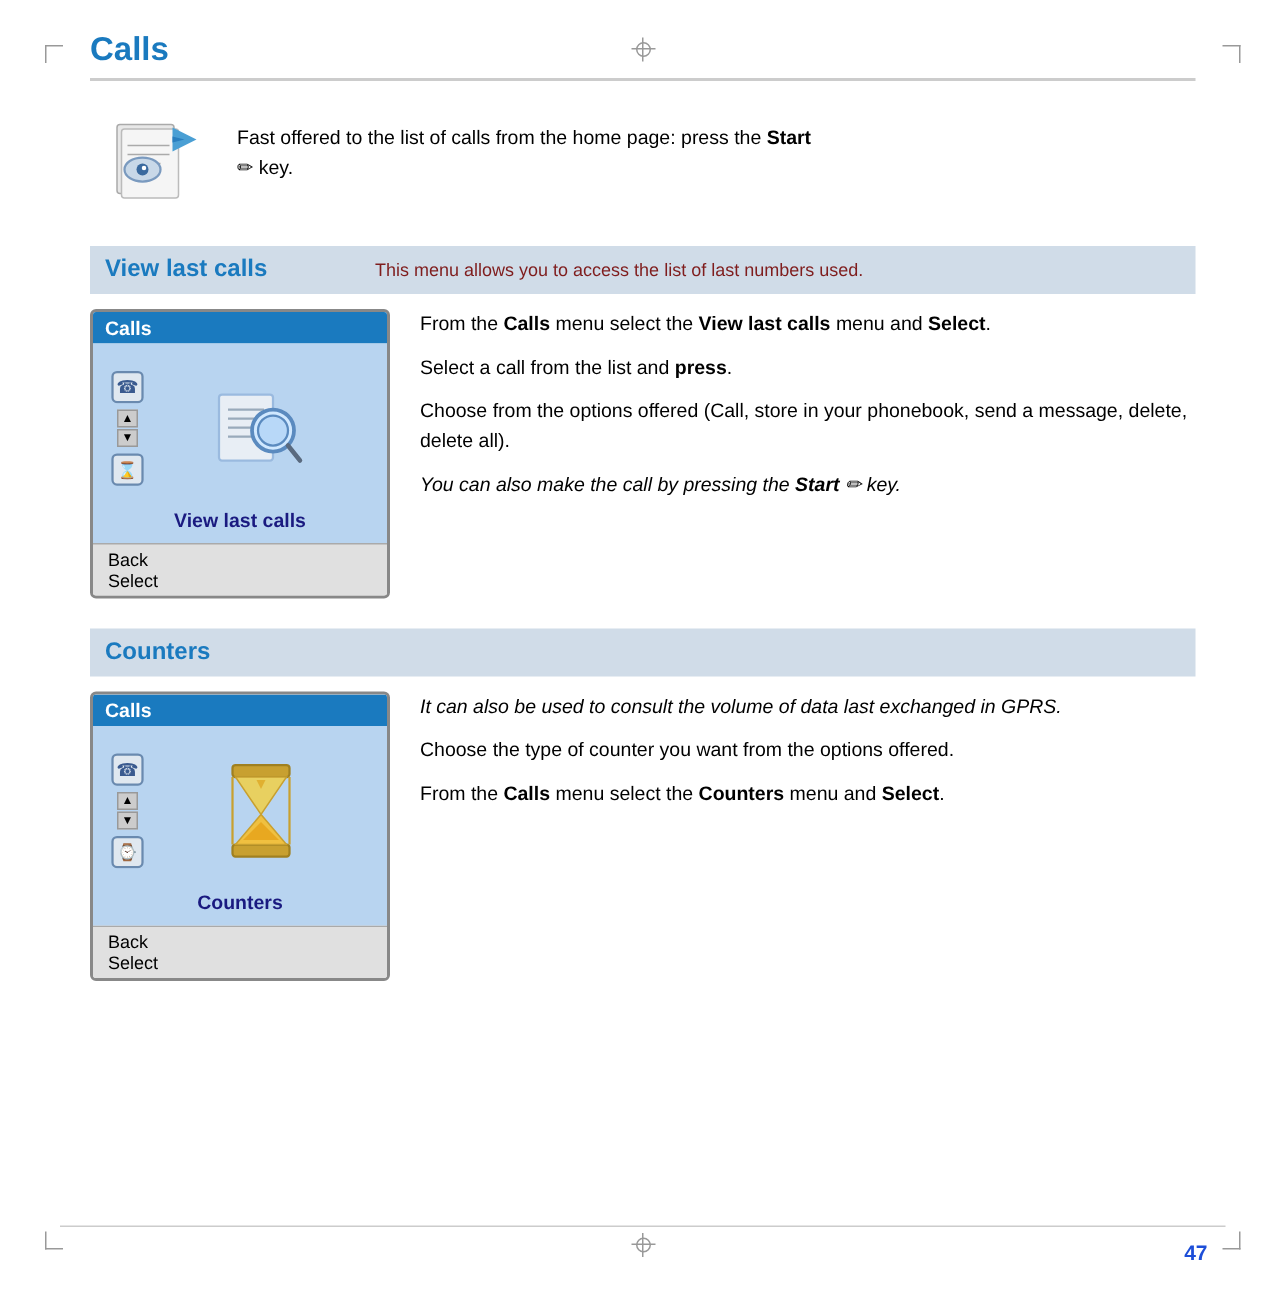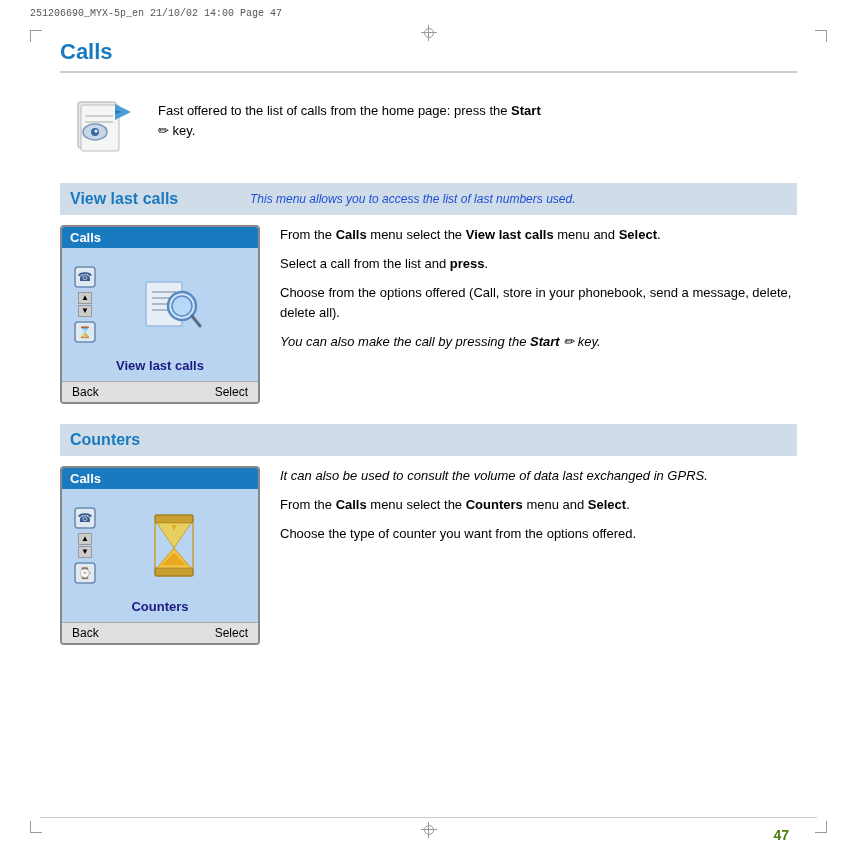--- a/index.html
+++ b/index.html
@@ -93,22 +93,21 @@
 
     .section-header-title {
       font-size: 16px;
       font-weight: bold;
       color: #1a7abf;
       min-width: 160px;
     }
 
     .section-header-desc {
       font-size: 12px;
-      font-style: italic;
-      color: #1d4ed8;
+      color: #7f1d1d;
     }
 
     .section-body {
       display: flex;
       gap: 20px;
       margin-bottom: 20px;
       margin-top: 0;
       padding-top: 10px;
     }
 
@@ -149,20 +148,21 @@
       text-align: center;
     }
 
     .phone-screen-footer {
       background: #e0e0e0;
       display: flex;
       justify-content: space-between;
       padding: 3px 10px;
       border-top: 1px solid #aaa;
       font-size: 12px;
+      flex-direction: column;
     }
 
     
     .section-content {
       flex: 1;
       font-size: 13px;
       line-height: 1.6;
     }
 
     .section-content p {
@@ -174,24 +174,24 @@
     }
 
     .section-content .italic {
       font-style: italic;
     }
 
     
     .page-number {
       position: absolute;
       bottom: 20px;
-      right: 68px;
+      right: 52px;
       font-size: 14px;
       font-weight: bold;
-      color: #4d7c0f;
+      color: #1d4ed8;
     }
 
     
     .bottom-line {
       position: absolute;
       bottom: 45px;
       left: 40px;
       right: 40px;
       border-top: 1px solid #ccc;
     }
@@ -268,23 +268,20 @@
   <div class="corner-mark corner-tr"></div>
   <div class="corner-mark corner-bl"></div>
   <div class="corner-mark corner-br"></div>
 
   <div class="center-mark center-mark-top">
     <div class="cross">
         <div class="cross-circle"></div>
       </div>
   </div>
 
-  <div class="print-header">
-    <span>251206690_MYX-5p_en   21/10/02   14:00   Page 47</span>
-  </div>
 
   <div class="content">
 
     <div class="page-title">Calls</div>
 
     <div class="intro-section">
       <div class="intro-image">
 
         <svg class="phone-icon-svg" viewBox="0 0 75 65">
 
@@ -430,24 +427,24 @@
           <span>Back</span>
           <span>Select</span>
         </div>
       </div>
 
       <div class="section-content">
         <p class="italic">
           It can also be used to consult the volume of data last exchanged in GPRS.
         </p>
         <p>
+          Choose the type of counter you want from the options offered.
+        </p>
+        <p>
           From the <span class="bold">Calls</span> menu select the <span class="bold">Counters</span> menu and <span class="bold">Select</span>.
-        </p>
-        <p>
-          Choose the type of counter you want from the options offered.
         </p>
       </div>
     </div>
 
   </div>
 
   <div class="bottom-line"></div>
 
   <div class="page-number">47</div>
 

